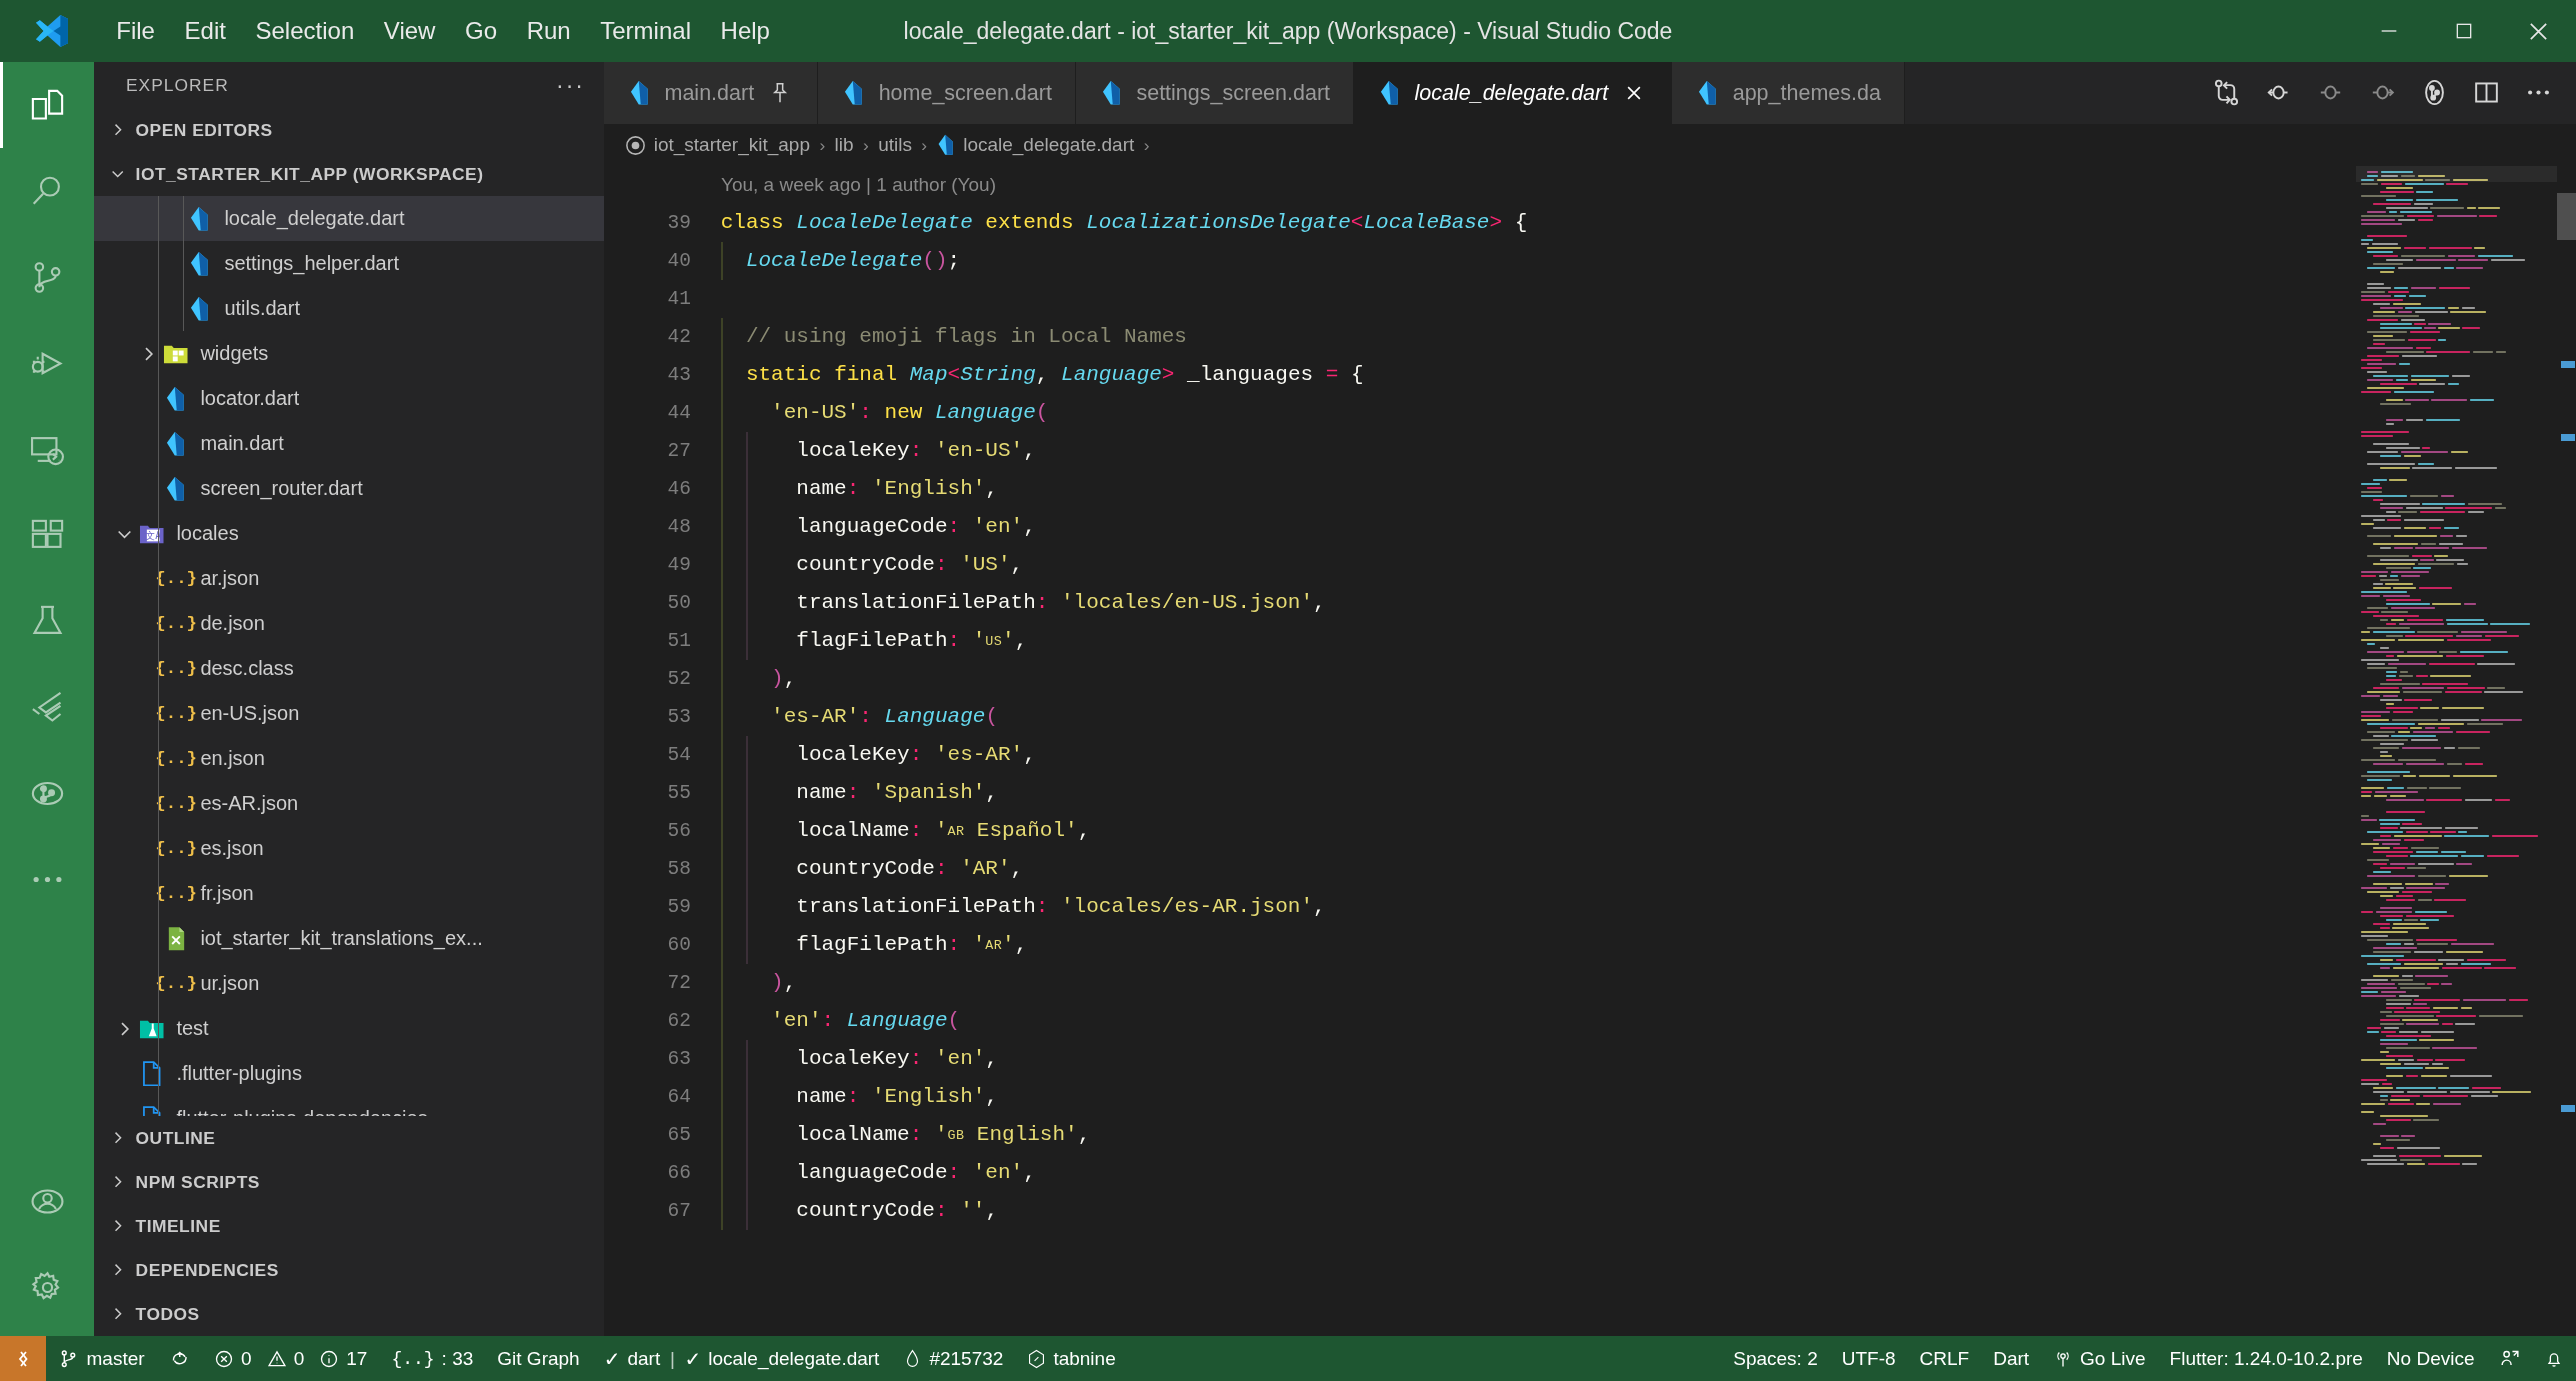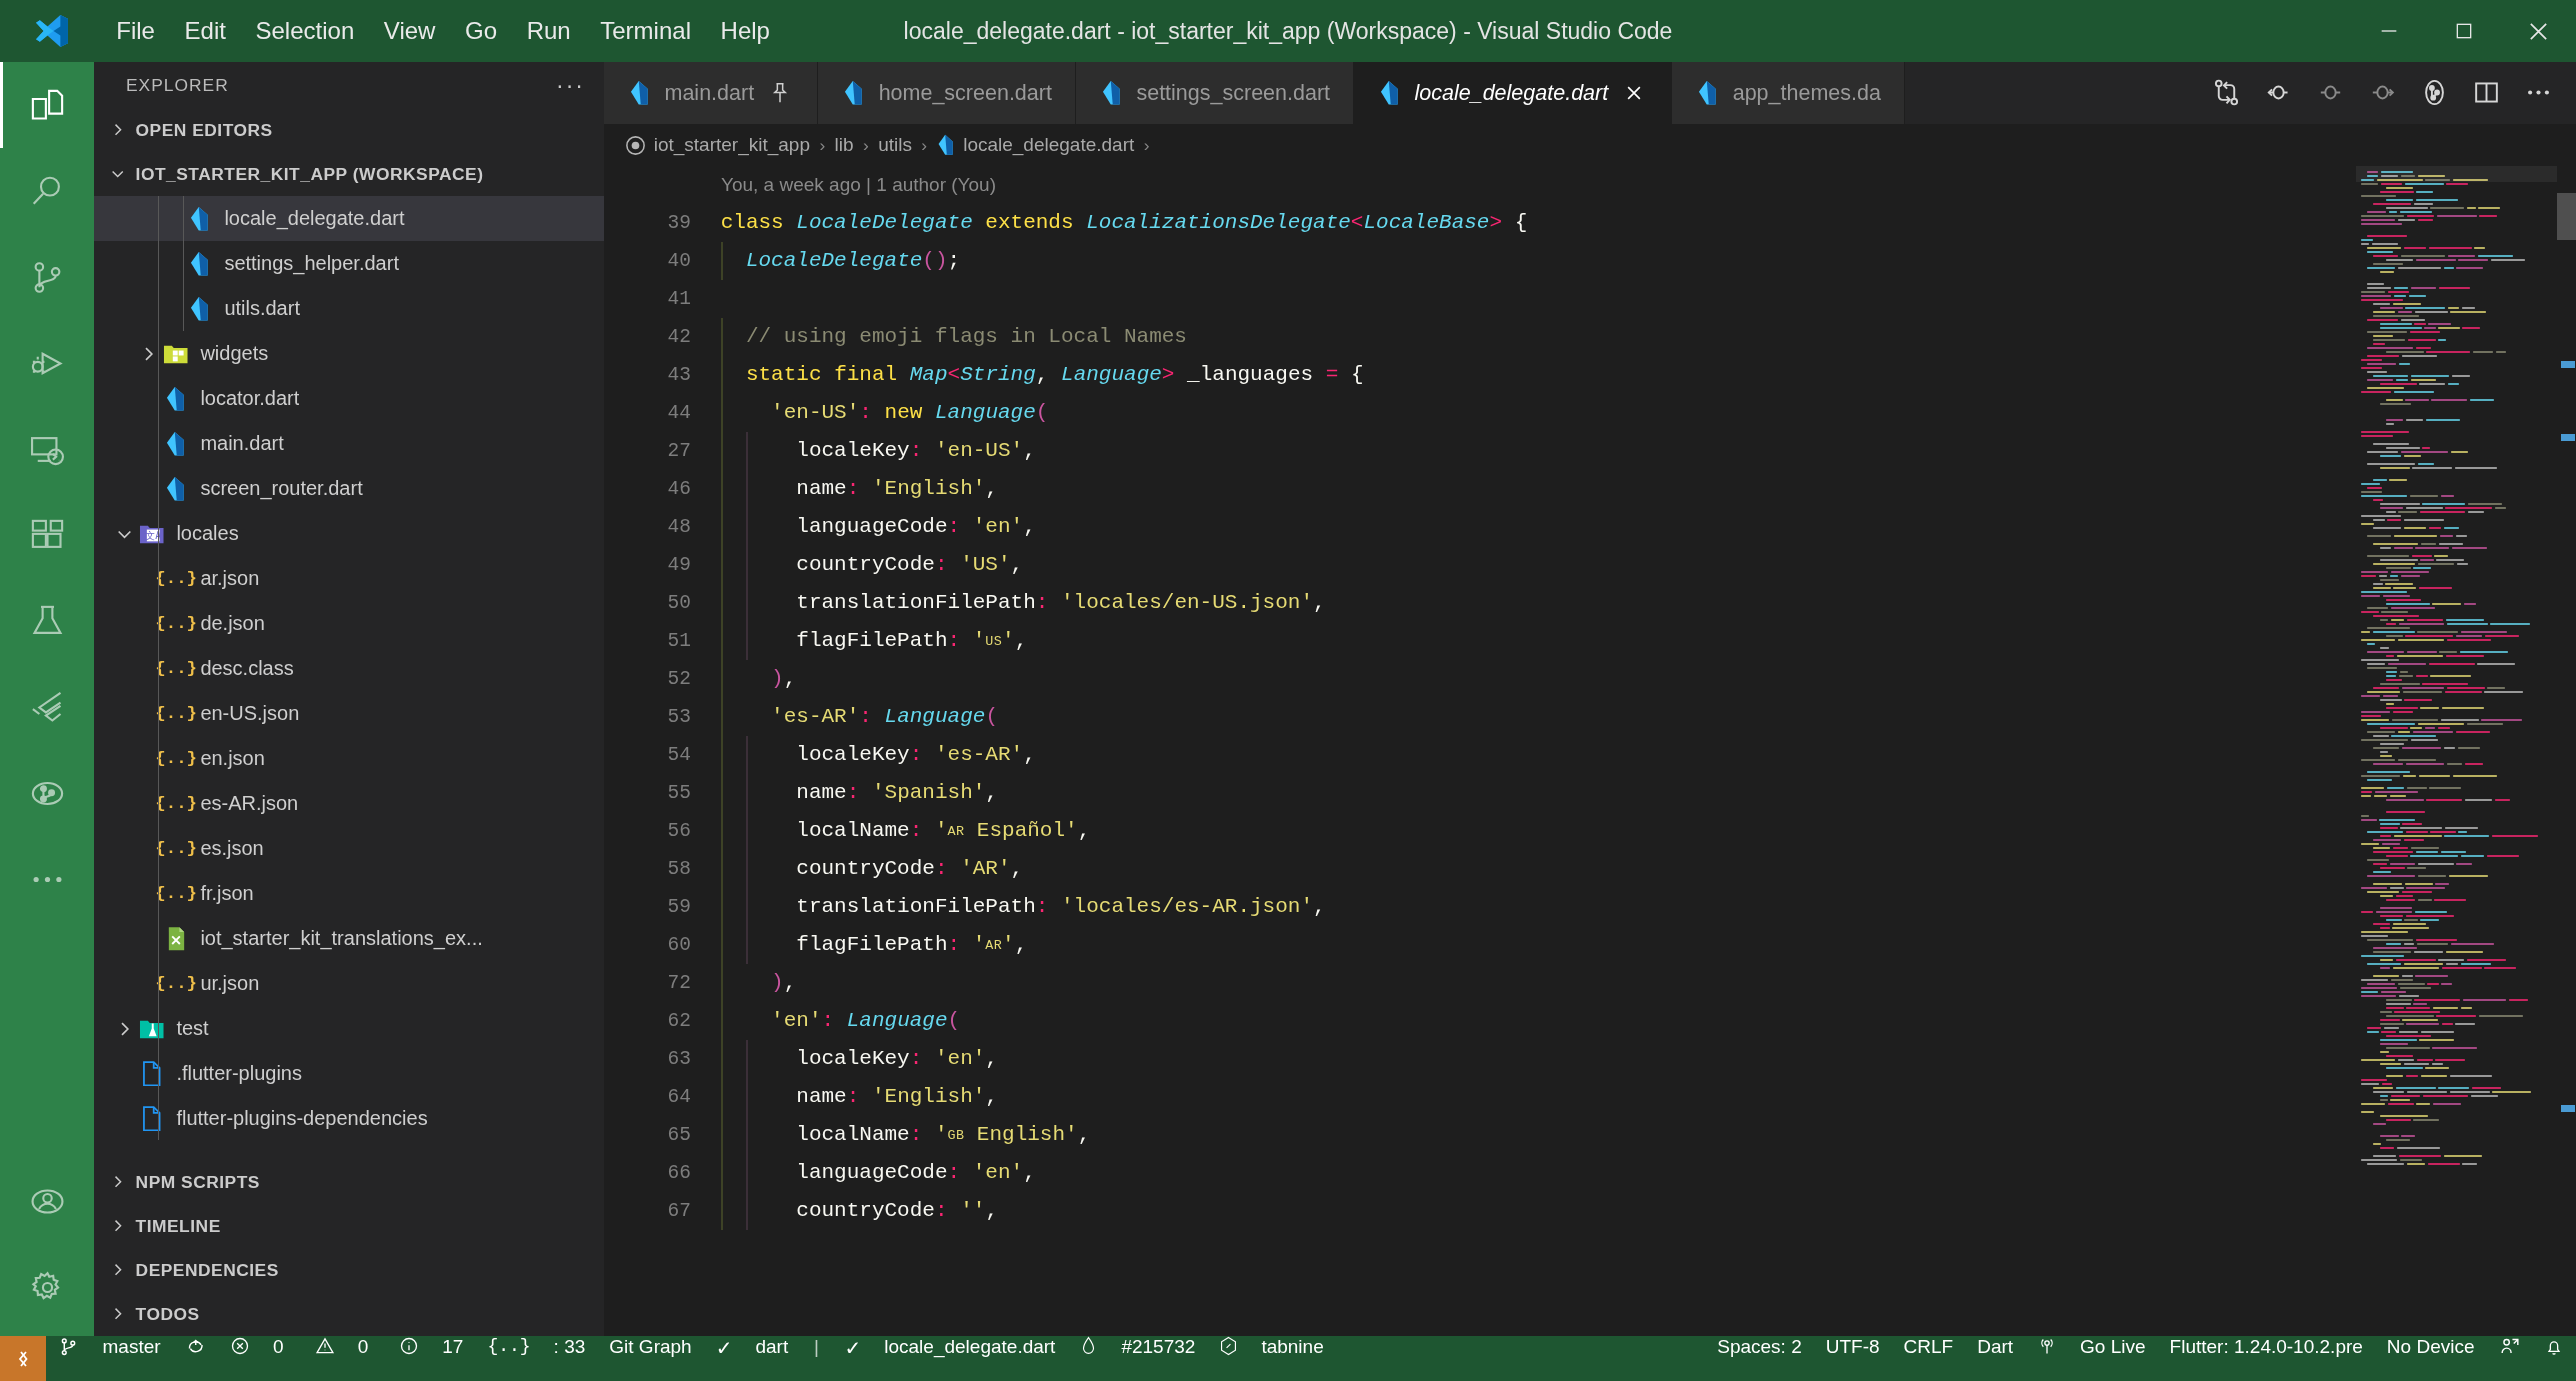--- a/index.html
+++ b/index.html
@@ -144,21 +144,21 @@
 
   
   .statusbar {
     height: 46px; flex: 0 0 46px; background: #1e5631; display: flex; align-items: center;
     color: #ffffff; font-size: 19px; white-space: nowrap;
   }
   .rm-btn {
     background: #c8762a; height: 46px; width: 46px; display: flex; align-items: center;
     justify-content: center; flex: 0 0 46px;
   }
-  .sb { display: flex; align-items: flex-start; gap: 23px; padding: 0 12px; height: 46px; }
+  .sb { display: flex; align-items: center; gap: 7px; padding: 0 12px; height: 46px; }
   .sb-spacer { margin-left: auto; }
   .sb svg { display: block; }
 </style>
 </head>
 <body>
 
 <div class="app">
 
   <div class="titlebar">
     <svg class="vscode-logo" viewBox="0 0 100 100">
@@ -527,20 +527,26 @@
           </div>
           <div class="guide" style="left: 64px; top: 0px; height: 944px;"></div>
           <div class="guide" style="left: 89px; top: 0px; height: 135px;"></div>
         </div>
 
       <div class="sidebar-bottom">
         <div class="sect-head">
           <svg class="chev" viewBox="0 0 24 24" fill="none" stroke="#cccccc" stroke-width="2">
               <path d="M9 5l7 7-7 7"></path>
             </svg>
+          <span>OUTLINE</span>
+        </div>
+        <div class="sect-head">
+          <svg class="chev" viewBox="0 0 24 24" fill="none" stroke="#cccccc" stroke-width="2">
+              <path d="M9 5l7 7-7 7"></path>
+            </svg>
           <span>NPM SCRIPTS</span>
         </div>
         <div class="sect-head">
           <svg class="chev" viewBox="0 0 24 24" fill="none" stroke="#cccccc" stroke-width="2">
               <path d="M9 5l7 7-7 7"></path>
             </svg>
           <span>TIMELINE</span>
         </div>
         <div class="sect-head">
           <svg class="chev" viewBox="0 0 24 24" fill="none" stroke="#cccccc" stroke-width="2">

